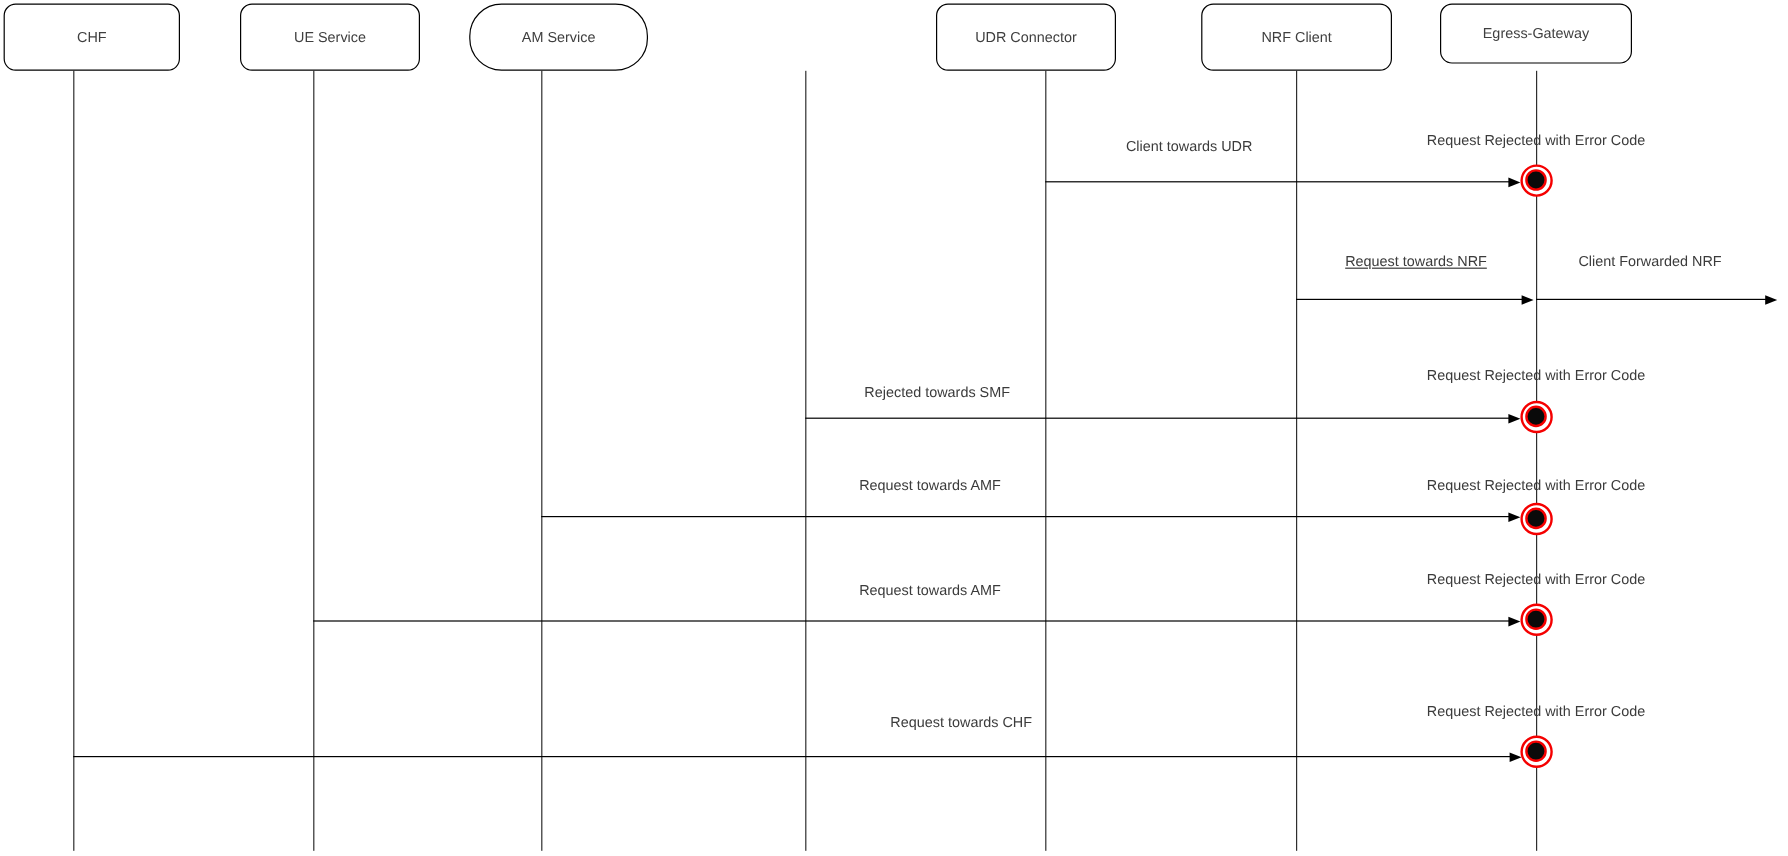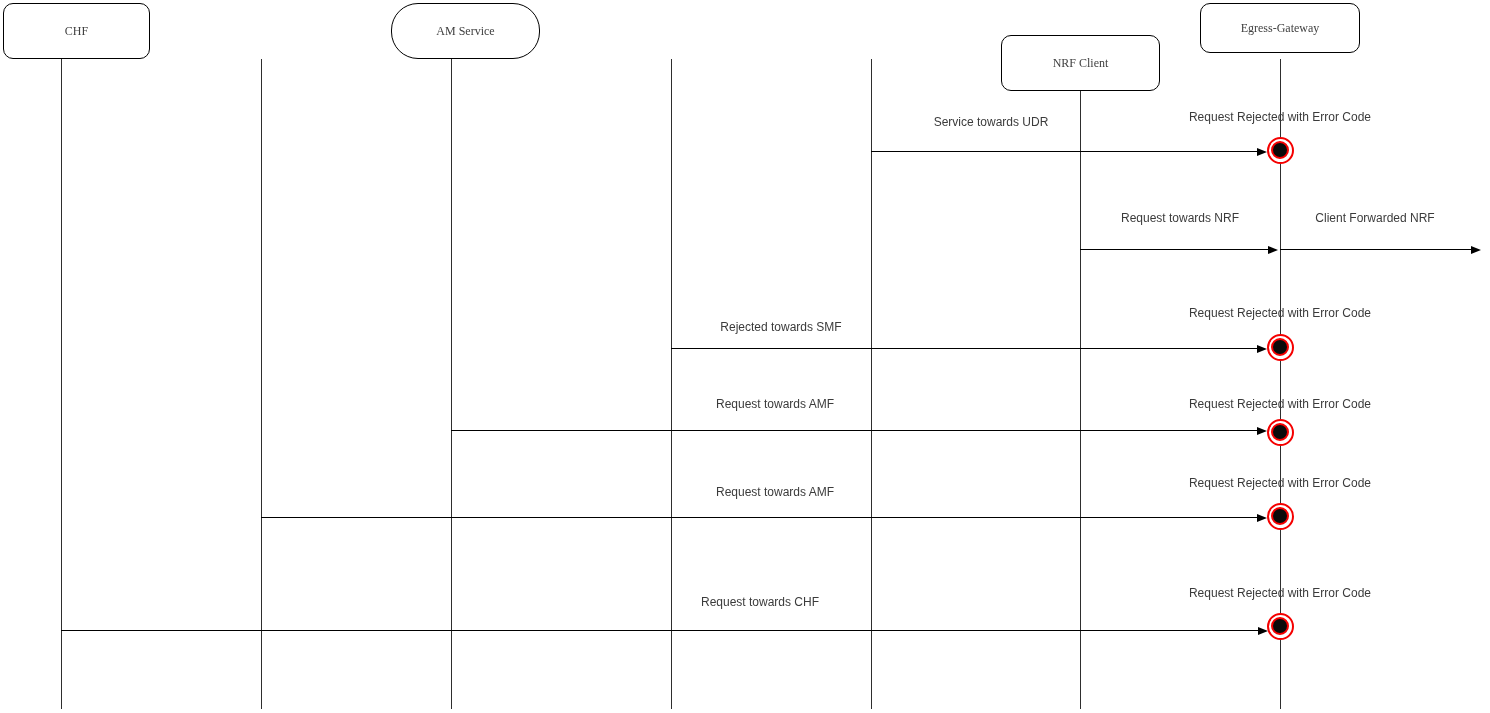--- a/index.html
+++ b/index.html
@@ -17,21 +17,20 @@
   }
   .actor-box {
     position: absolute;
     box-sizing: border-box;
     background: #ffffff;
     border: 1px solid #000000;
     border-radius: 10px;
     display: flex;
     align-items: center;
     justify-content: center;
-    font-family: Liberation Serif, serif;
   }
   .actor-label {
     font-size: 12px;
     color: #3f3f3f;
     white-space: nowrap;
   }
   .lifeline {
     position: absolute;
     width: 1px;
     background: #2e2e2e;
@@ -79,44 +78,50 @@
 </style>
 </head>
 <body>
 
 <div id="canvas" style="width: 1490px; height: 713px;">
     <div class="lifeline" style="left: 61px; top: 59px; height: 650px;"></div>
     <div class="actor-box" style="left: 3px; top: 3px; width: 147px; height: 56px;">
       <span class="actor-label">CHF</span>
     </div>
     <div class="lifeline" style="left: 261px; top: 59px; height: 650px;"></div>
+    <div class="actor-box" style="left: 200px; top: 3px; width: 150px; height: 56px;">
+      <span class="actor-label">UE Service</span>
+    </div>
     <div class="lifeline" style="left: 451px; top: 59px; height: 650px;"></div>
     <div class="actor-box" style="left: 391px; top: 3px; width: 149px; height: 56px; border-radius: 27px;">
       <span class="actor-label">AM Service</span>
     </div>
     <div class="lifeline" style="left: 671px; top: 59px; height: 650px;"></div>
     <div class="lifeline" style="left: 871px; top: 59px; height: 650px;"></div>
+    <div class="actor-box" style="left: 780px; top: 3px; width: 150px; height: 56px;">
+      <span class="actor-label">UDR Connector</span>
+    </div>
     <div class="lifeline" style="left: 1080px; top: 59px; height: 650px;"></div>
-    <div class="actor-box" style="left: 1001px; top: 3px; width: 159px; height: 56px; margin-top: 32px;">
+    <div class="actor-box" style="left: 1001px; top: 3px; width: 159px; height: 56px;">
       <span class="actor-label">NRF Client</span>
     </div>
     <div class="lifeline" style="left: 1280px; top: 59px; height: 650px;"></div>
     <div class="actor-box" style="left: 1200px; top: 3px; width: 160px; height: 50px;">
       <span class="actor-label">Egress-Gateway</span>
     </div>
     <div class="msg-line" style="left: 871px; top: 151px; width: 387px;"></div>
     <div class="arrowhead" style="left: 1257px; top: 147.5px;"></div>
-    <div class="msg-label" style="left: 991px; top: 122px;">Service towards UDR</div>
+    <div class="msg-label" style="left: 991px; top: 122px;">Client towards UDR</div>
     <div class="reject-icon-outer" style="left: 1266.5px; top: 136.5px;">
       <div class="reject-icon-inner"></div>
     </div>
     <div class="reject-label" style="left: 1280px; top: 117px;">Request Rejected with Error Code</div>
     <div class="msg-line" style="left: 1080px; top: 249px; width: 189px;"></div>
     <div class="arrowhead" style="left: 1268px; top: 245.5px;"></div>
-    <div class="msg-label" style="left: 1180px; top: 218px;">Request towards NRF</div>
+    <div class="msg-label" style="left: 1180px; top: 218px; text-decoration: underline;">Request towards NRF</div>
     <div class="msg-line" style="left: 1280px; top: 249px; width: 192px;"></div>
     <div class="arrowhead" style="left: 1471px; top: 245.5px;"></div>
     <div class="msg-label" style="left: 1375px; top: 218px;">Client Forwarded NRF</div>
     <div class="msg-line" style="left: 671px; top: 348px; width: 587px;"></div>
     <div class="arrowhead" style="left: 1257px; top: 344.5px;"></div>
     <div class="msg-label" style="left: 781px; top: 327px;">Rejected towards SMF</div>
     <div class="reject-icon-outer" style="left: 1266.5px; top: 333.5px;">
       <div class="reject-icon-inner"></div>
     </div>
     <div class="reject-label" style="left: 1280px; top: 313px;">Request Rejected with Error Code</div>
@@ -129,18 +134,18 @@
     <div class="reject-label" style="left: 1280px; top: 404px;">Request Rejected with Error Code</div>
     <div class="msg-line" style="left: 261px; top: 517px; width: 997px;"></div>
     <div class="arrowhead" style="left: 1257px; top: 513.5px;"></div>
     <div class="msg-label" style="left: 775px; top: 492px;">Request towards AMF</div>
     <div class="reject-icon-outer" style="left: 1266.5px; top: 502.5px;">
       <div class="reject-icon-inner"></div>
     </div>
     <div class="reject-label" style="left: 1280px; top: 483px;">Request Rejected with Error Code</div>
     <div class="msg-line" style="left: 61px; top: 630px; width: 1198px;"></div>
     <div class="arrowhead" style="left: 1258px; top: 626.5px;"></div>
-    <div class="msg-label" style="left: 760px; top: 602px;">Request towards CHF</div>
+    <div class="msg-label" style="left: 801px; top: 602px;">Request towards CHF</div>
     <div class="reject-icon-outer" style="left: 1266.5px; top: 612.5px;">
       <div class="reject-icon-inner"></div>
     </div>
     <div class="reject-label" style="left: 1280px; top: 593px;">Request Rejected with Error Code</div>
   </div>
 
 </body></html>

